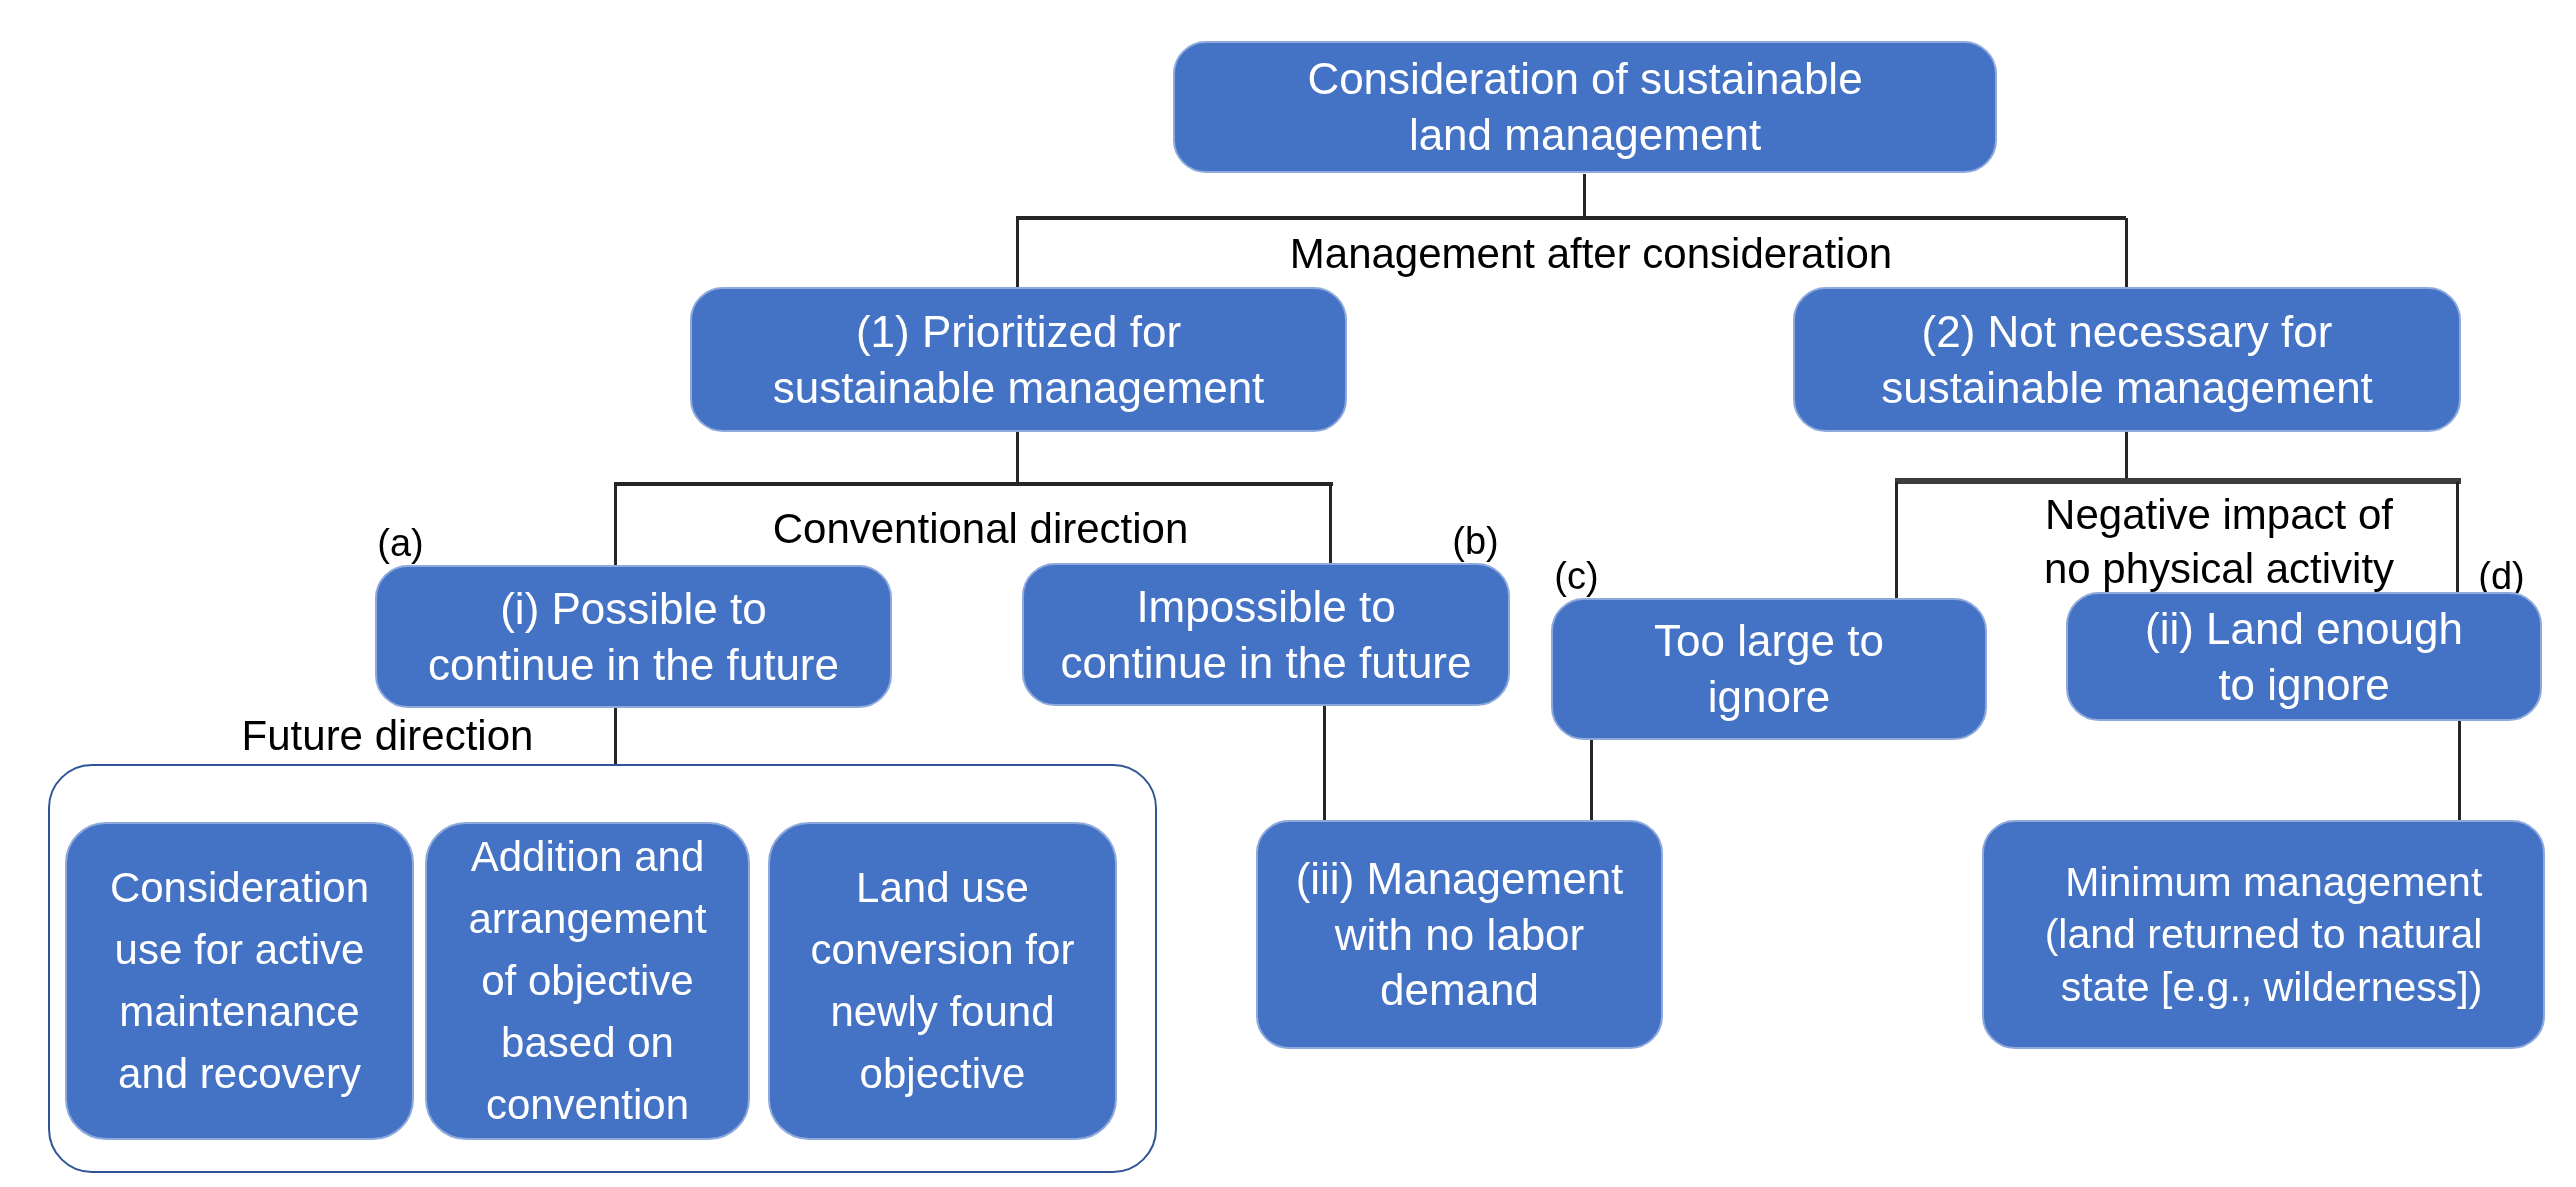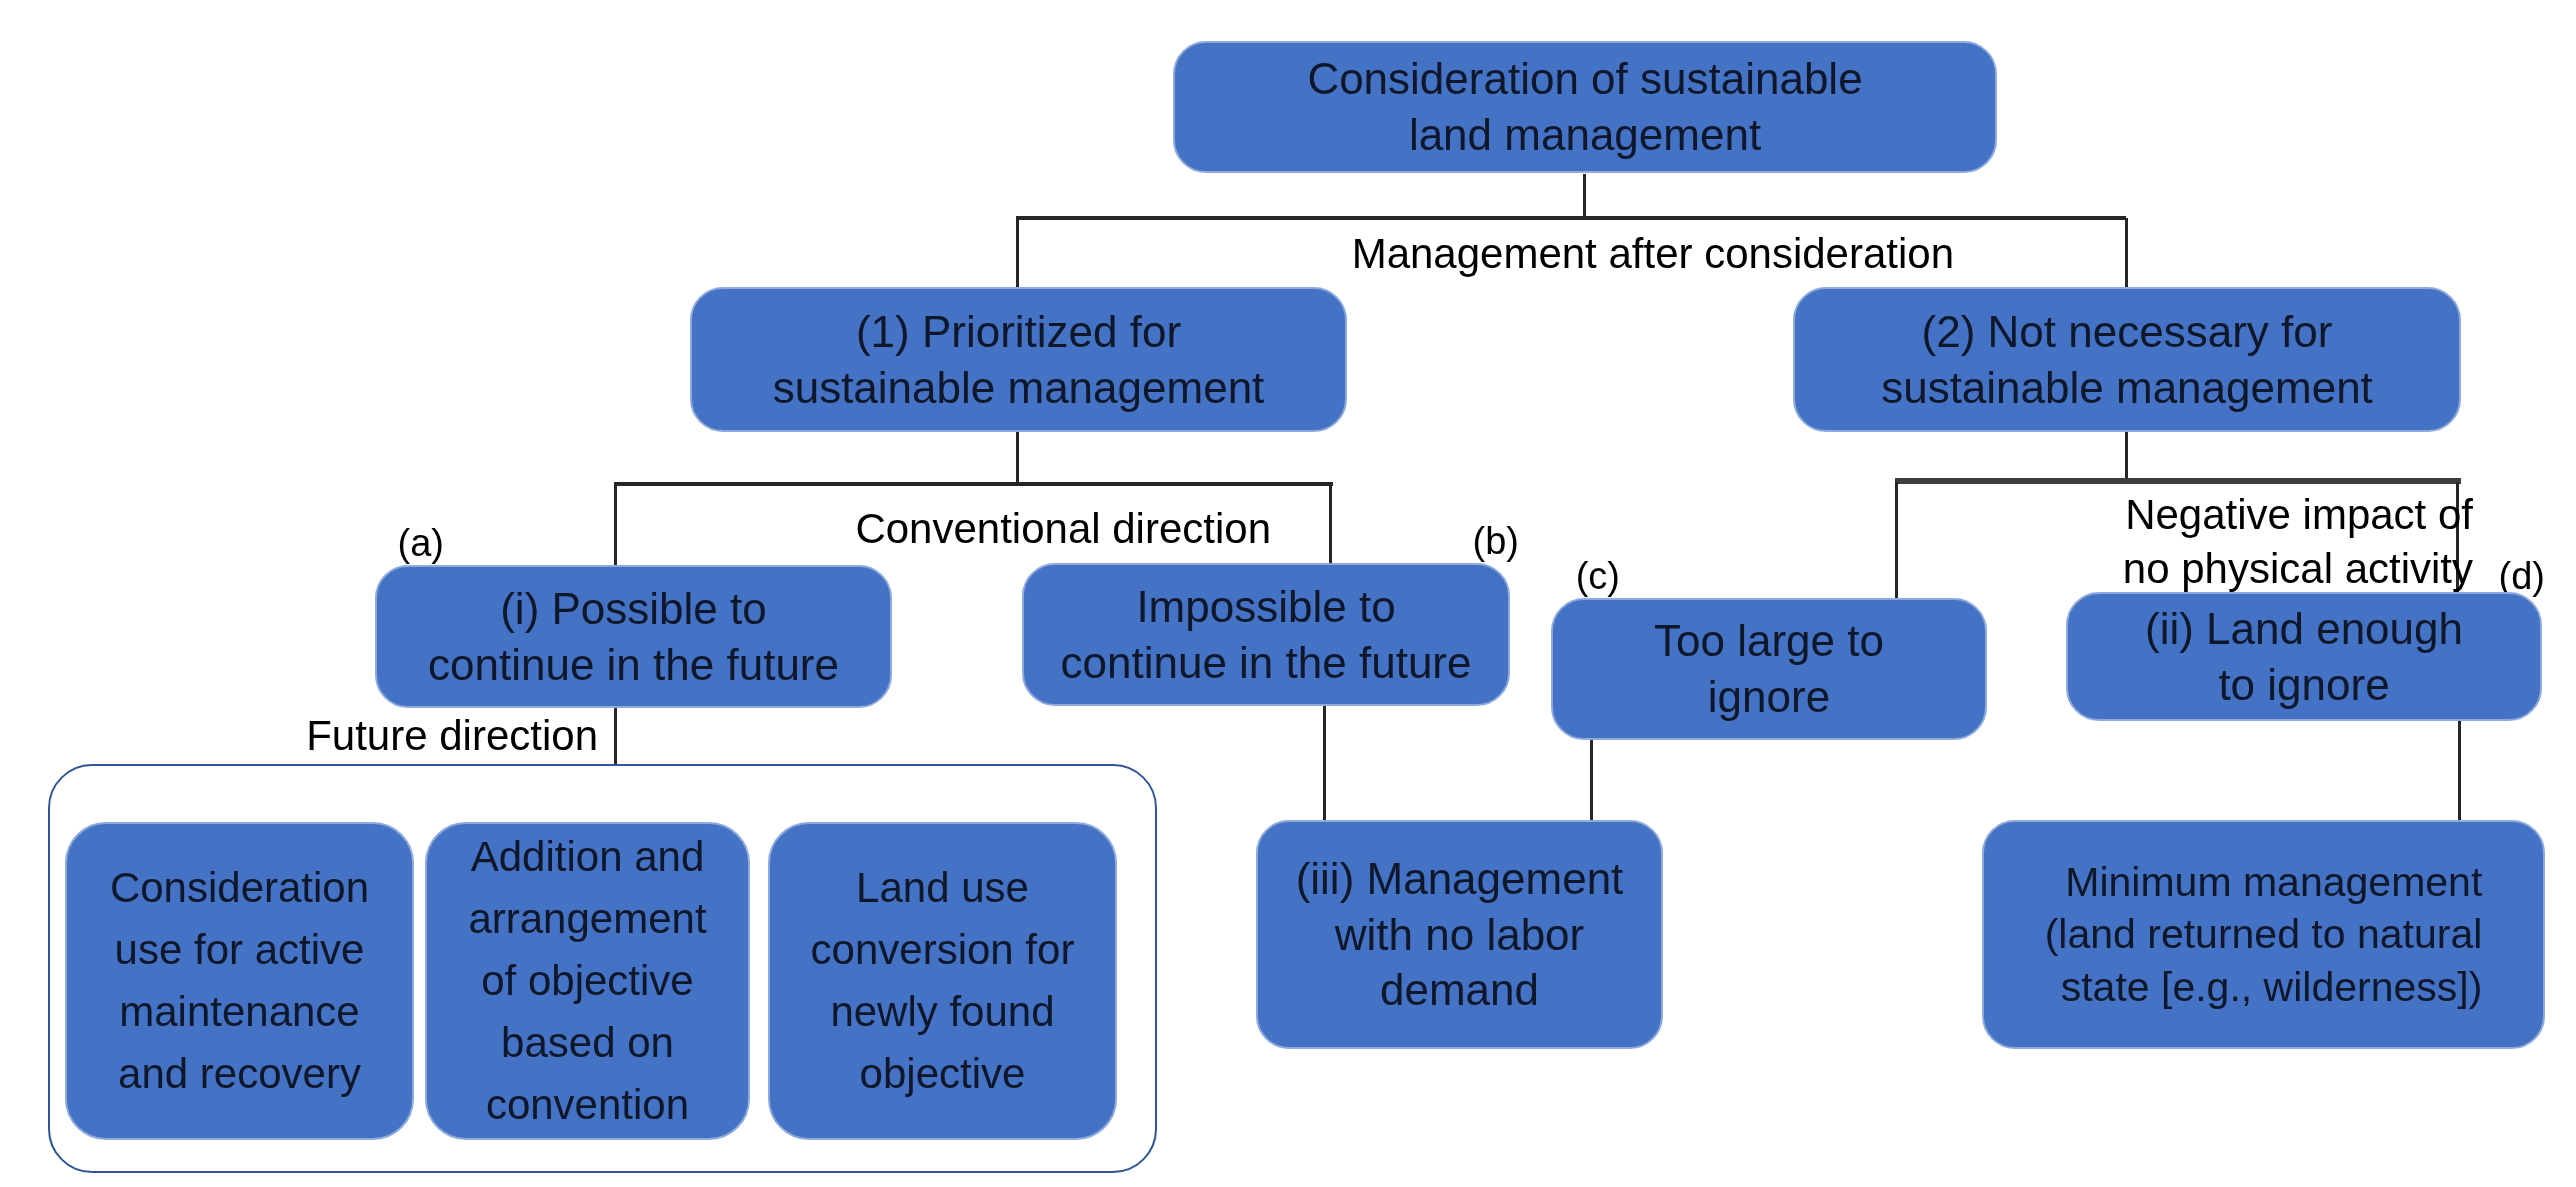--- a/index.html
+++ b/index.html
@@ -8,35 +8,35 @@
     width:2576px;height:1188px;
     background:#ffffff;
     font-family:"Liberation Sans", sans-serif;
     overflow:hidden;
   }
   .node{
     position:absolute;
     background:#4472C4;
     border:2.9px solid #8EA9DC;
     border-radius:33px;
-    color:#0f172a;
+    color:#ffffff;
     display:flex;align-items:center;justify-content:center;
     text-align:center;
     font-size:44px;line-height:1.27;
     box-sizing:border-box;
   }
   .node .txt span{display:block;}
   .node.f56{font-size:41px;text-align:right;}
   .node.inner{font-size:42px;line-height:1.48;border-radius:41px;}
   .italic{}
   .line{position:absolute;background:#262626;}
   .line.gray{background:#3D3D3D;}
   .lbl{
     position:absolute;color:#000000;font-size:42px;line-height:1.28;
-    text-align:right;white-space:nowrap;
+    text-align:center;white-space:nowrap;
   }
   .lbl span{display:block;white-space:nowrap;}
   .marker{font-size:38px;}
   .container-box{
     position:absolute;
     border:2.9px solid #2F5597;
     border-radius:44px;
     background:#ffffff;
     box-sizing:border-box;
   }

